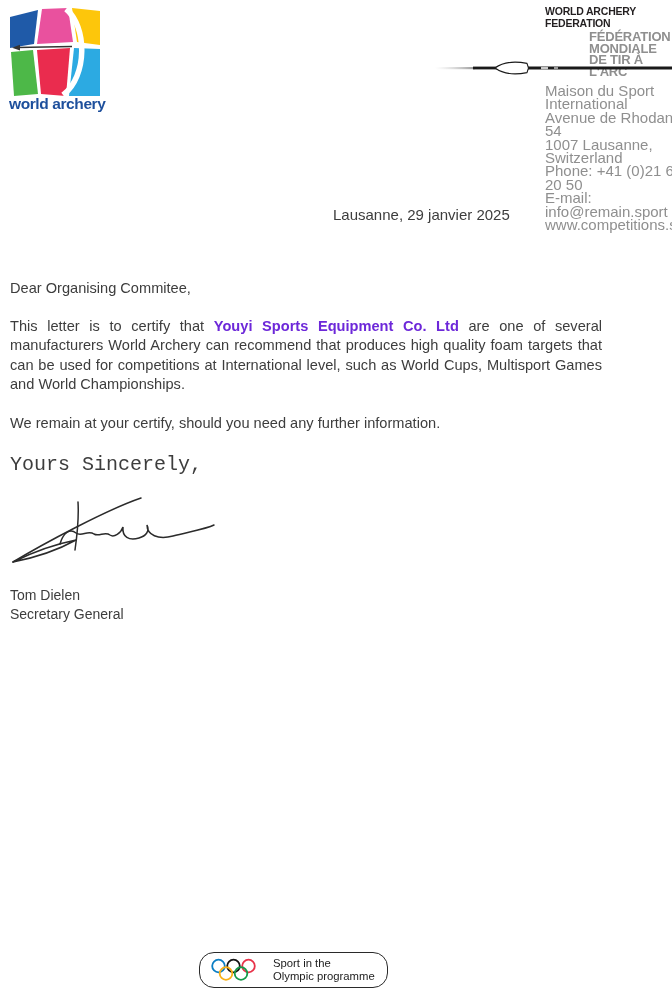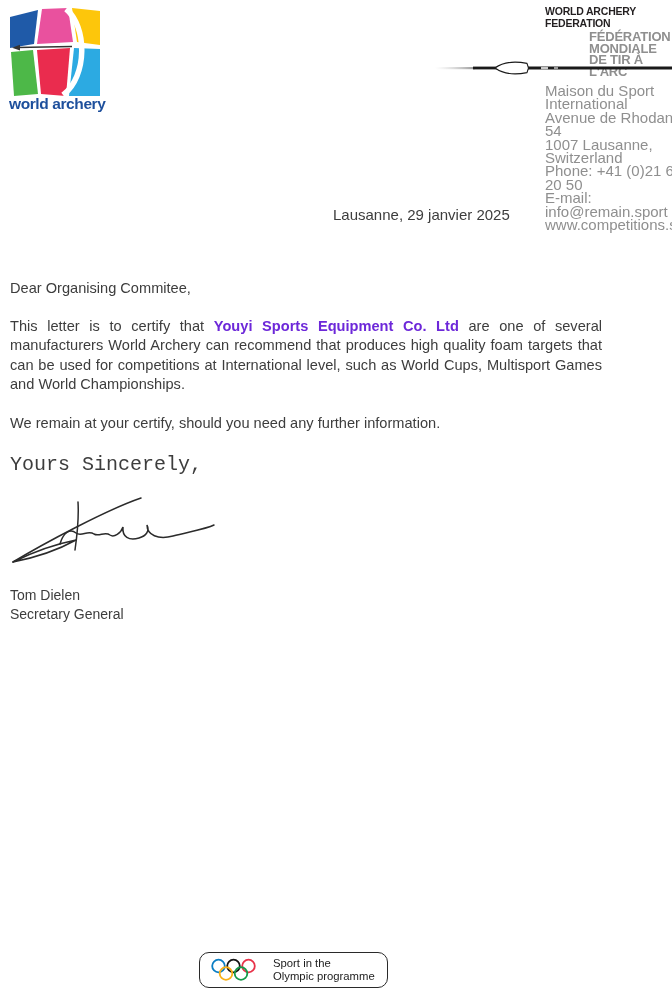--- a/index.html
+++ b/index.html
@@ -42,21 +42,21 @@
   }
   .para1 b{color:#6d28d9;}
   .para2{position:absolute;left:10px;top:415px;font-size:14.6px;}
   .closing{position:absolute;left:10px;top:453px;font-size:20px;font-family:Liberation Mono, monospace;}
   .signature{position:absolute;left:8px;top:488px;}
   .signer{position:absolute;left:10px;top:586px;font-size:14px;line-height:19.3px;}
   .signer span{display:block;}
   
   .footer-box{
     position:absolute;left:199px;top:952px;width:189px;height:36px;
-    border:1.3px solid #2a2a2a;border-radius:10px;
+    border:1.3px solid #2a2a2a;border-radius:15px;
     display:flex;align-items:center;box-sizing:border-box;
   }
   .rings{margin-left:10px;flex:0 0 auto;}
   .footer-text{
     margin-left:9px;font-size:11.3px;line-height:13.5px;color:#1c1c1c;
   }
   .footer-text span{display:block;}
 </style>
 </head>
 <body>

